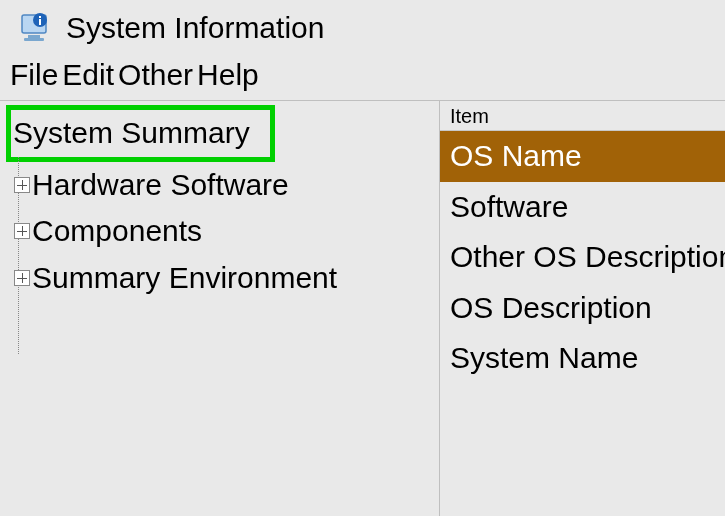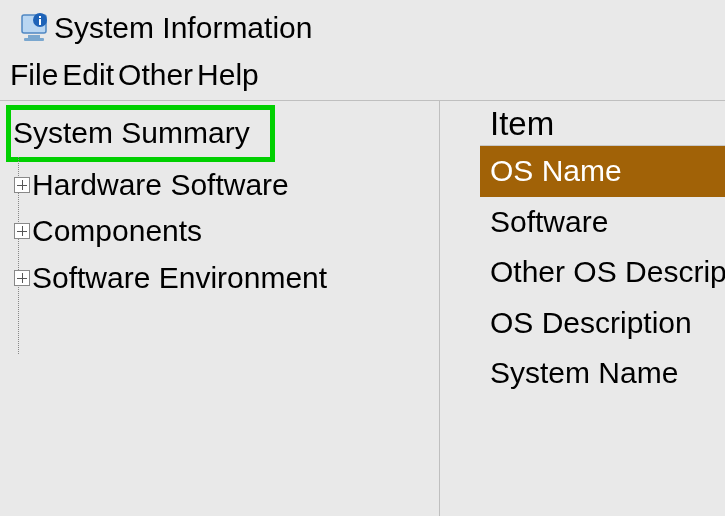--- a/index.html
+++ b/index.html
@@ -14,20 +14,21 @@
   .window {
     width: 725px; height: 516px;
     display: flex;
     flex-direction: column;
   }
   
   .titlebar {
     display: flex;
     align-items: center;
     padding: 10px 18px 6px 18px;
+    gap: 12px;
   }
   .app-icon {
     width: 36px; height: 36px;
     position: relative;
   }
   .app-title {
     font-size: 30px;
     font-weight: 400;
     color: #000;
   }
@@ -41,21 +42,20 @@
   .menu-item {
     padding: 0 2px;
     cursor: default;
   }
   
   .body {
     flex: 1;
     display: flex;
     border-top: 1px solid #bfbfbf;
     min-height: 0;
-    gap: 40px;
   }
   .tree-pane {
     width: 440px;
     border-right: 1px solid #bfbfbf;
     background: #e9e9e9;
     position: relative;
     padding-top: 4px;
   }
   .list-pane {
     flex: 1;
@@ -108,21 +108,21 @@
   .tree-guide {
     position: absolute;
     left: 18px;
     top: 56px;
     bottom: 162px;
     border-left: 1px dotted #888;
   }
   
   .list-header {
     display: flex;
-    font-size: 33px;
+    font-size: 20px;
     padding: 2px 0 2px 10px;
     border-bottom: 1px solid #c8c8c8;
   }
   .list-header-cell {
     flex: 1;
     text-align: left;
   }
   .list-rows {
     flex: 1;
     overflow: hidden;
@@ -179,21 +179,21 @@
           <span class="tree-label">Hardware Software</span>
         </div>
 
         <div class="tree-node">
           <span class="expander"></span>
           <span class="tree-label">Components</span>
         </div>
 
         <div class="tree-node">
           <span class="expander"></span>
-          <span class="tree-label">Software Environment</span>
+          <span class="tree-label">Summary Environment</span>
         </div>
 
       </div>
     </div>
 
     <div class="list-pane">
       <div class="list-header">
         <span class="list-header-cell">Item</span>
       </div>
       <div class="list-rows">

